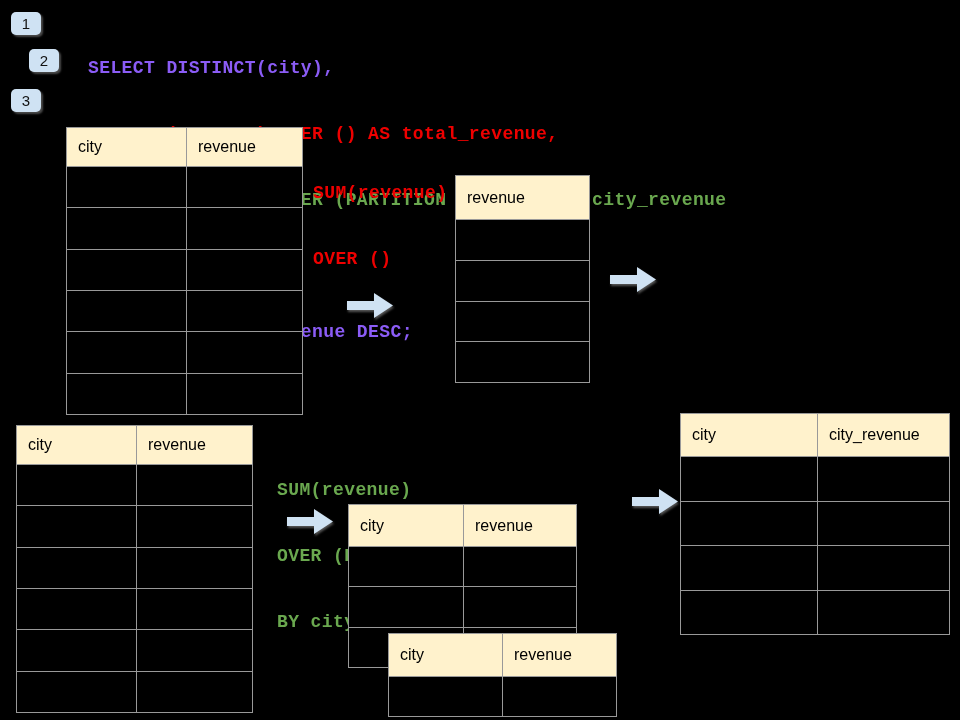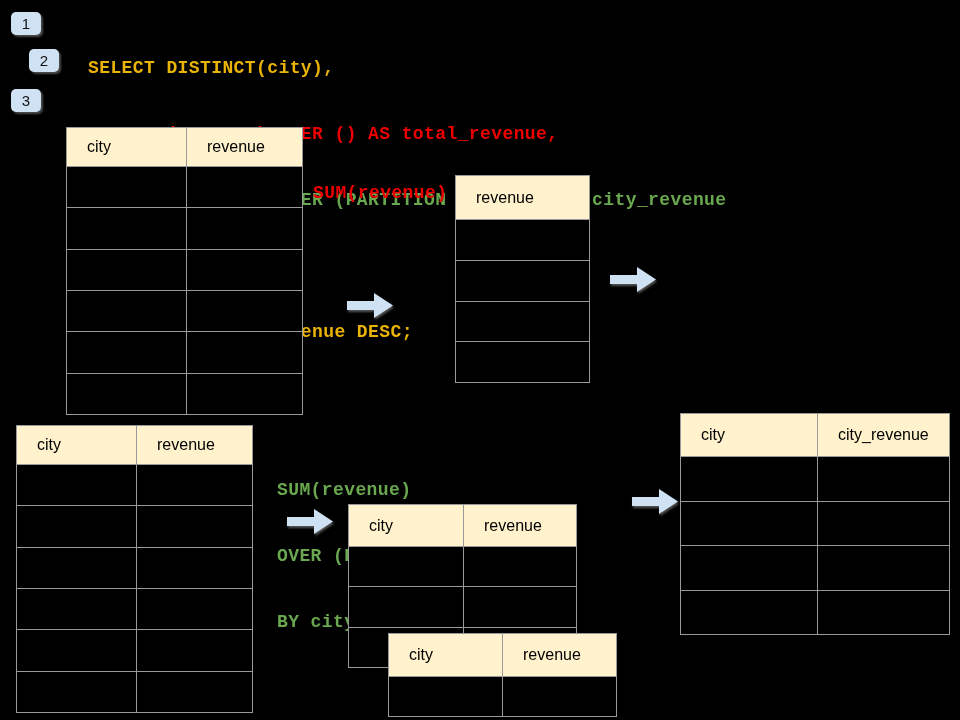--- a/index.html
+++ b/index.html
@@ -3,37 +3,37 @@
 <meta charset="utf-8">
 <style>
   html,body{margin:0;padding:0;background:#000;}
   .canvas{position:relative;width:960px;height:720px;background:#000;overflow:hidden;
           font-family:"Liberation Sans",sans-serif;}
 
   
   .mono{font-family:"Liberation Mono","DejaVu Sans Mono",monospace;font-weight:bold;
         white-space:pre;letter-spacing:0.4px;}
   .sql-block{position:absolute;left:88px;top:13px;font-size:18px;line-height:22px;}
-  .purple{color:#eab308;}
+  .purple{color:#8b5cf6;}
   .red{color:#EE0000;}
   .green{color:#6AA84F;}
   .from-note{position:absolute;left:752px;top:38px;font-size:16px;line-height:20px;letter-spacing:0;}
   .lbl-total{position:absolute;left:313px;top:138px;font-size:18px;line-height:22px;}
   .lbl-part{position:absolute;left:277px;top:435px;font-size:18px;line-height:22px;}
 
   
   .badge{position:absolute;width:30px;height:23px;background:#CFE2F3;border-radius:5px;
          display:flex;align-items:center;justify-content:center;color:#111;font-size:15px;
          box-shadow:2px 2px 2px #4a4a4a;}
   .b1{left:11px;top:12px;} .b2{left:29px;top:49px;} .b3{left:11px;top:89px;}
 
   
   .tbl{position:absolute;border-collapse:collapse;table-layout:fixed;background:#000;}
   .tbl th{background:#FFF2CC;border:1px solid #999;font-weight:400;font-size:16px;
-          color:#000;text-align:left;padding:0 0 0 20px;vertical-align:middle;
+          color:#000;text-align:left;padding:0 0 0 11px;vertical-align:middle;
           font-family:"Liberation Sans",sans-serif;}
   .tbl td{border:1px solid #999;padding:0;}
   .tblA{left:66px;top:127px;width:237px;height:288px;}  .tblA th{height:38px;}
   .tblB{left:455px;top:175px;width:135px;height:208px;} .tblB th{height:43px;}
   .tblC{left:16px;top:425px;width:237px;height:288px;}  .tblC th{height:38px;}
   .tblD{left:348px;top:504px;width:229px;height:164px;z-index:1;} .tblD th{height:41px;}
   .tblE{left:388px;top:633px;width:229px;height:84px;z-index:3;}  .tblE th{height:42px;}
   .tblF{left:680px;top:413px;width:270px;height:222px;} .tblF th{height:42px;}
 
   
@@ -57,20 +57,21 @@
     <div class="green">    SUM(revenue) OVER (PARTITION BY city) as city_revenue</div>
     <div class="purple">  FROM rides</div>
     <div class="purple">  ORDER by city_revenue DESC;</div>
   </div>
 
   <div class="from-note mono purple">
   </div>
 
   <div class="lbl-total mono red">
     <div>SUM(revenue)</div>
+    <div>OVER ()</div>
   </div>
 
   <div class="lbl-part mono green">
     <div>SUM(revenue)</div>
     <div>OVER (PARTITION</div>
     <div>BY city)</div>
   </div>
 
   <table class="tbl tblA">
     <colgroup>

